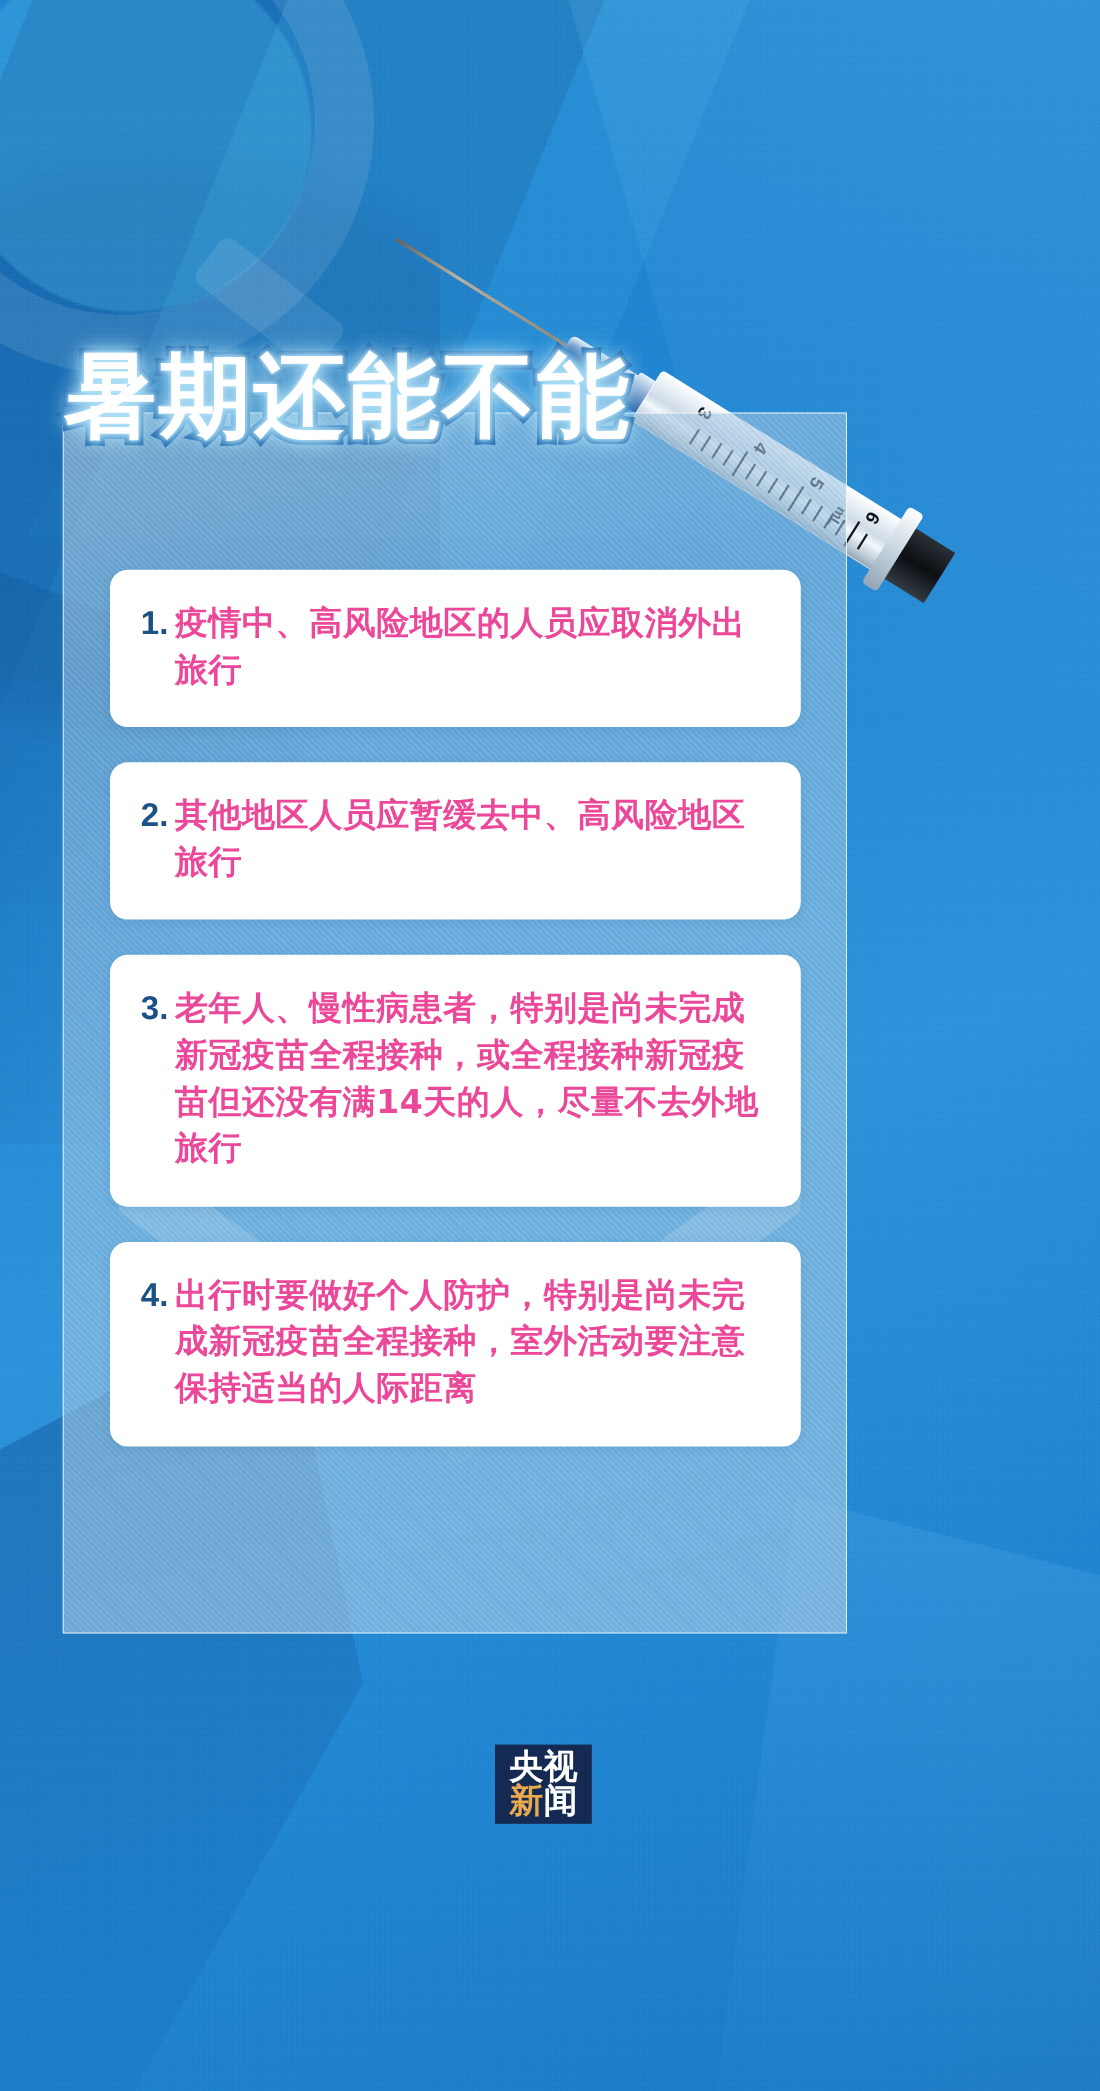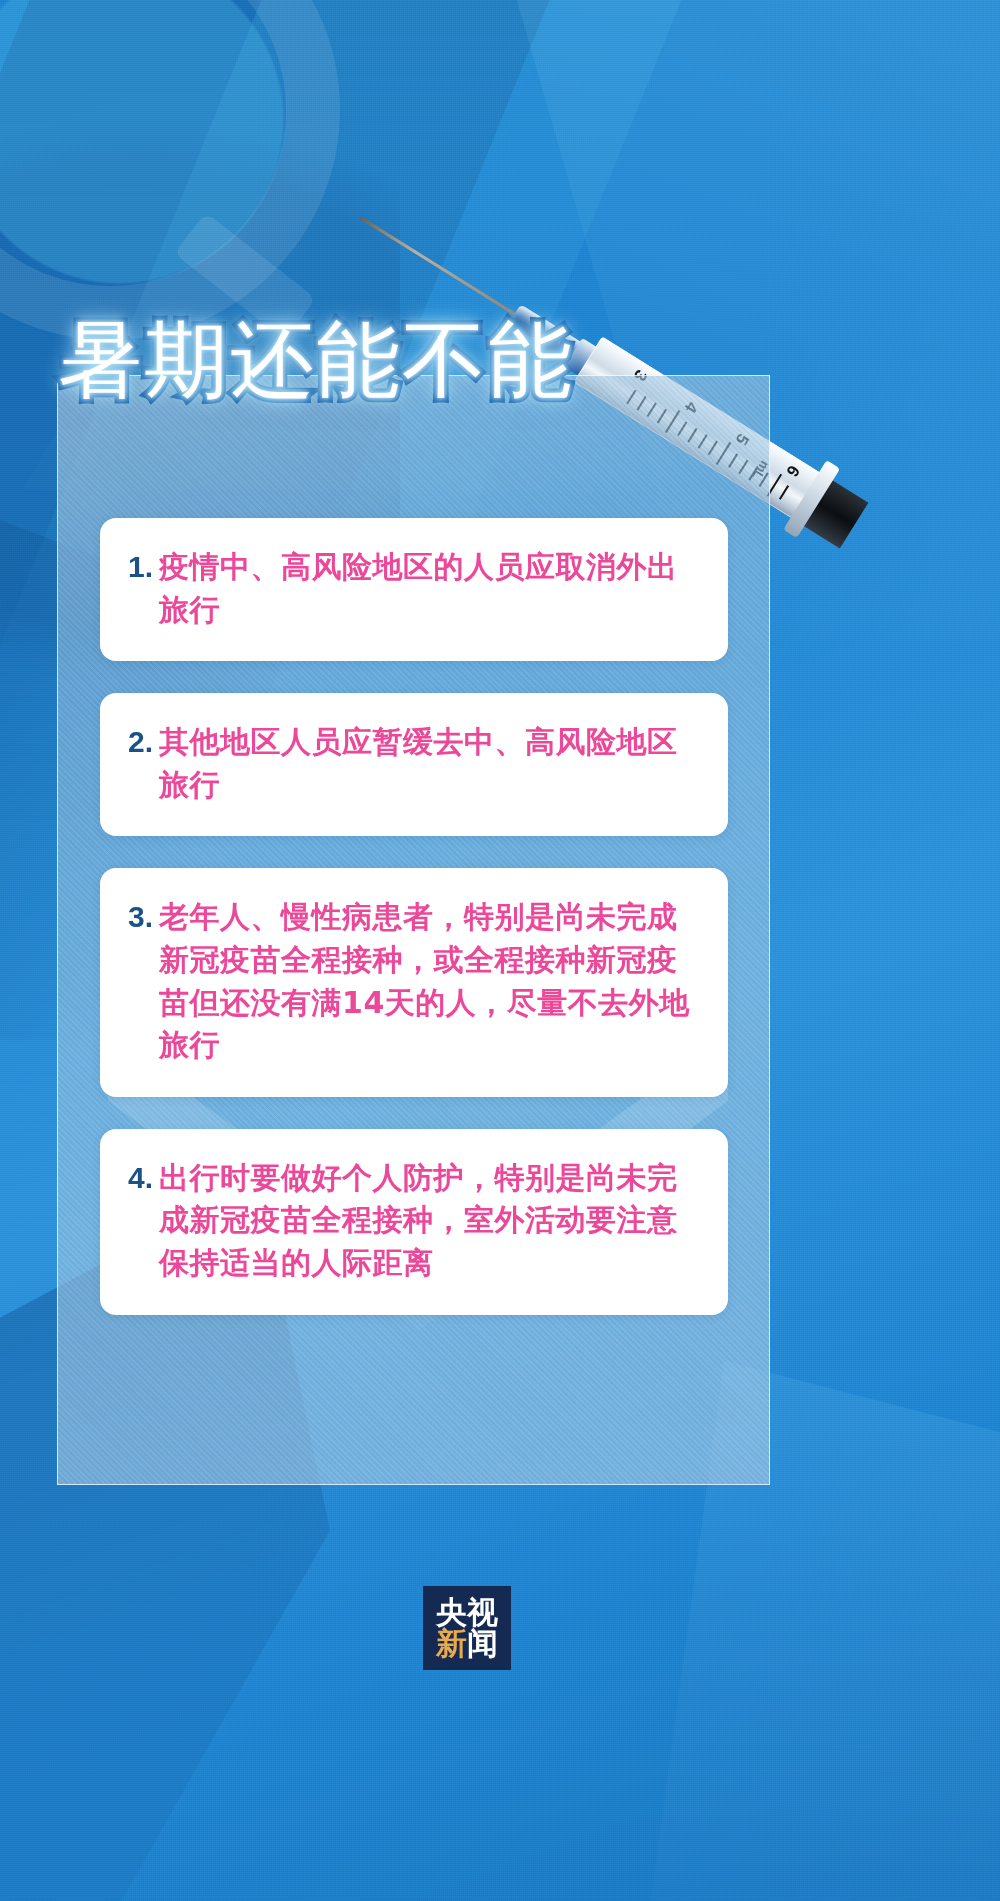--- a/index.html
+++ b/index.html
@@ -142,21 +142,21 @@
     font-family:"Liberation Sans",sans-serif;
     font-size:13px;font-weight:700;color:#0f1418;
     transform:rotate(90deg);
   }
 
   
   .title{
     position:absolute;left:58px;top:104px;
     z-index:6;
     font-family:"DejaVu Sans","Liberation Sans",sans-serif;
-    font-weight:400;
+    font-weight:700;
     font-size:84px;
     line-height:1.22;
     letter-spacing:2px;
     color:#ffffff;
     -webkit-text-stroke:9px #0F5CA8;
     paint-order:stroke fill;
     text-shadow:
       0 0 4px #AEE0F7, 0 0 9px #AEE0F7, 0 0 16px #AEE0F7,
       0 0 24px rgba(174,224,247,.85);
     white-space:pre;
@@ -217,22 +217,22 @@
     color:#ec4899;
     font-family:"DejaVu Sans","Liberation Sans",sans-serif;
     font-weight:700;
     font-size:30px;
     line-height:1.42;
     letter-spacing:.5px;
   }
 
   
   .logo{
-    position:absolute;left:423px;top:1586px;
-    width:88px;height:84px;
+    position:absolute;left:450px;top:1586px;
+    width:88px;height:72px;
     z-index:8;
     background:#142A52;
     display:flex;flex-direction:column;
     align-items:center;justify-content:center;
     padding:4px 0;
     box-sizing:border-box;
   }
   .logo-row{
     display:flex;
     line-height:1;

